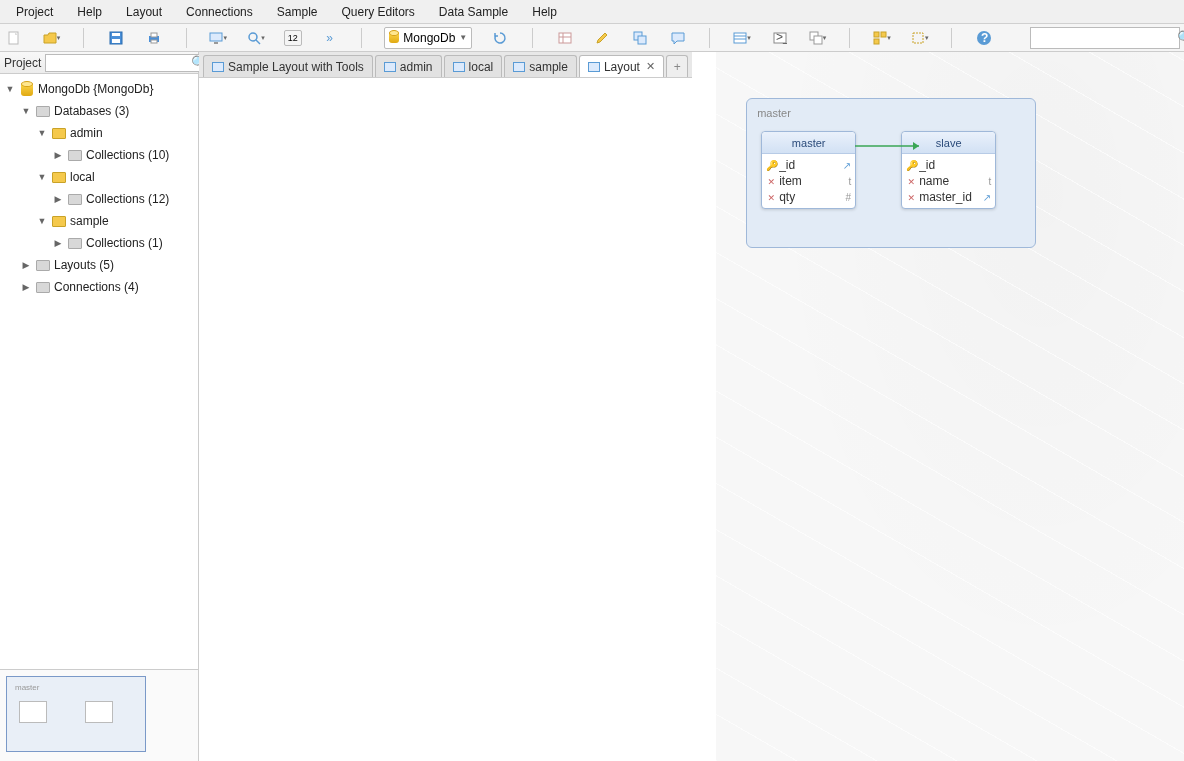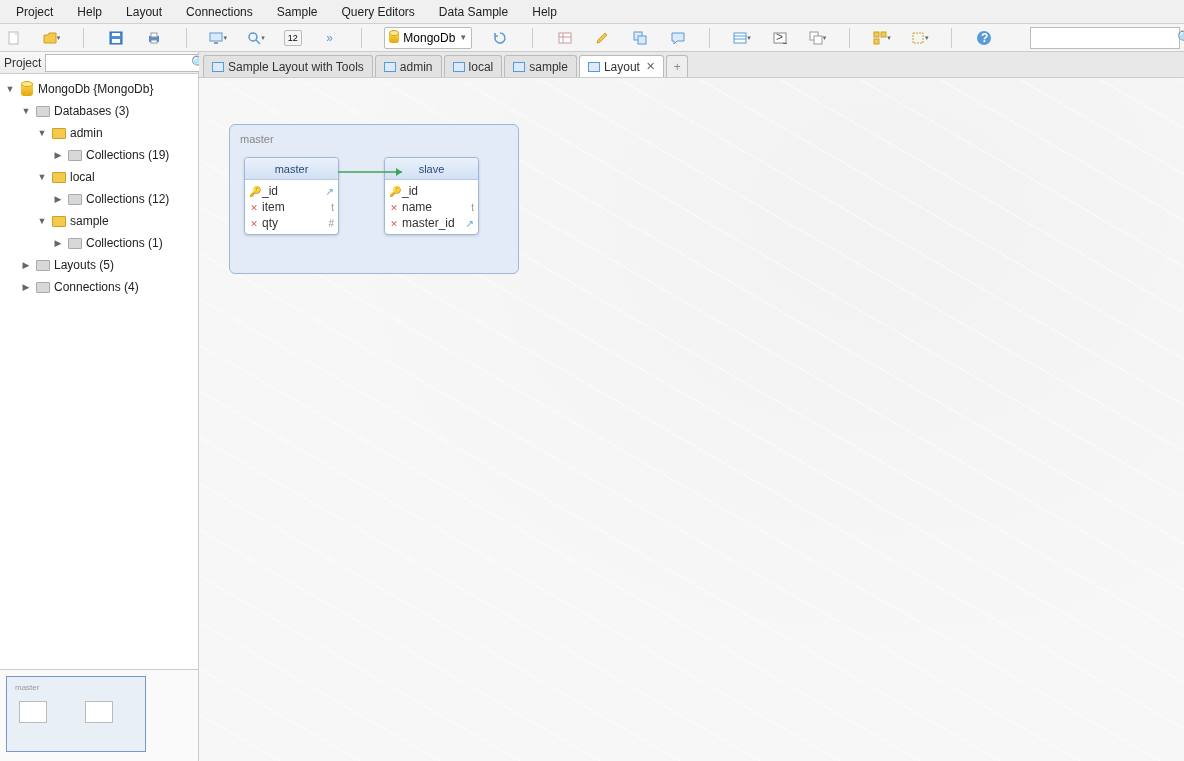--- a/index.html
+++ b/index.html
@@ -36,21 +36,21 @@
 .folder { width:14px; height:11px; background:#d8d8d8; border:1px solid #aaa; border-radius: 1px; position:relative; }
 .folder.yellow { background:#f5c94c; border-color:#c9a227; }
 .db-cyl { width:12px; height:13px; background:linear-gradient(#ffd84d,#e0a912); border-radius:3px; position:relative; }
 .db-cyl::before{content:"";position:absolute;top:-2px;left:0;right:0;height:4px;background:#ffe790;border-radius:50%;border:1px solid #d4a017;}
 .persp-area { height: 92px; border-top: 1px solid #ccc; padding: 6px; background:#fafafa; }
 .minimap { width: 140px; height: 76px; border: 1px solid #7a99c8; background: #e9eff7; position:relative; padding:6px; }
 .mm-lbl{font-size:8px;color:#999;position:absolute;top:6px;left:8px;}
 .mm-box{position:absolute;width:28px;height:22px;background:#fff;border:1px solid #bbb;}
 
 
-.content { flex: 1; display:flex; flex-direction:column; position:relative; }
+.content { flex: 1; display:flex; flex-direction:row; position:relative;gap:24px; }
 .tabstrip { height: 26px; background:#e8e8e8; border-bottom:1px solid #ccc; display:flex; align-items:flex-end; padding:0 4px; gap:2px; }
 .tab { display:flex; align-items:center; gap:4px; height:22px; padding:0 8px; background:#e2e2e2; border:1px solid #bbb; border-bottom:none; border-radius:3px 3px 0 0; font-size:11px; color:#333; }
 .tab.active { background:#fff; }
 .tab .close { font-size:11px; color:#666; margin-left:2px;}
 .tab-ic { width:12px;height:10px;border:1px solid #5a9bd5;background:#dceafc;}
 .tab-add{width:22px;height:22px;display:flex;align-items:center;justify-content:center;color:#888;border:1px solid #bbb;border-bottom:none;background:#eee;border-radius:3px 3px 0 0;}
 
 .canvas { flex:1; background:#f7f7f7; position:relative; overflow:hidden; }
 .canvas::before{content:"";position:absolute;inset:0;background:
 repeating-linear-gradient(30deg, rgba(255,255,255,0.6) 0 1px, transparent 1px 40px),
@@ -246,21 +246,21 @@
           <span class="ic">
             <span class="folder yellow"></span>
           </span>
           <span>admin</span>
         </div>
         <div class="tree-row" style="padding-left: 52px;">
           <span class="tw">▶</span>
           <span class="ic">
             <span class="folder"></span>
           </span>
-          <span>Collections (19)</span>
+          <span>Collections (10)</span>
         </div>
         <div class="tree-row" style="padding-left: 36px;">
           <span class="tw">▼</span>
           <span class="ic">
             <span class="folder yellow"></span>
           </span>
           <span>local</span>
         </div>
         <div class="tree-row" style="padding-left: 52px;">
           <span class="tw">▶</span>

